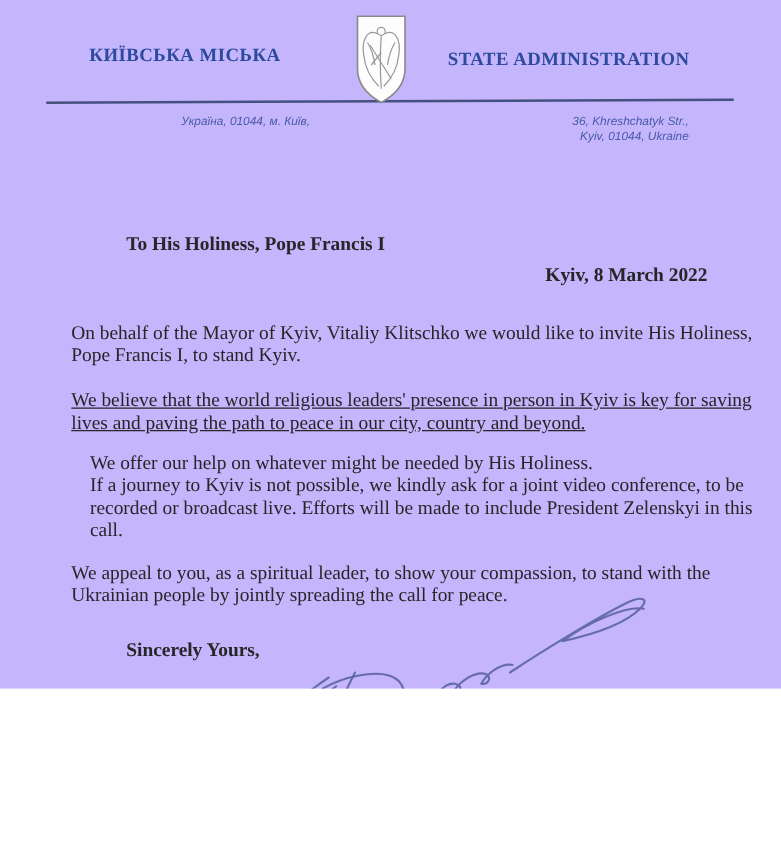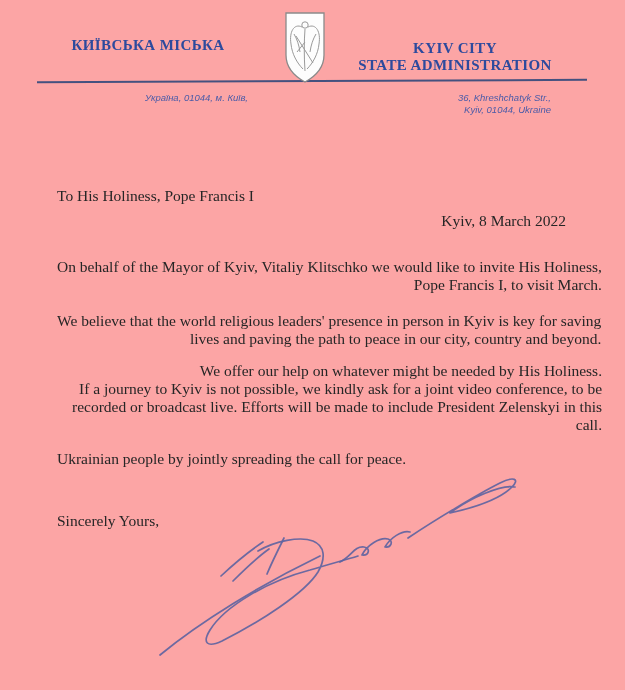--- a/index.html
+++ b/index.html
@@ -5,22 +5,22 @@
   :root{
     --accent:#2d4a9d;
     --ink:#5c63a1;
     --addr:#4a5ba8;
     --body:#262626;
   }
   *{margin:0;padding:0;box-sizing:border-box;}
   html,body{background:#ffffff;}
   .page{
     position:relative;
-    width:625px;height:690px;
-    background:#fca5a5;
+    width:625px;height:551px;
+    background:#c4b5fd;
     overflow:hidden;
     font-family:"Liberation Serif","DejaVu Serif",serif;
     color:var(--body);
   }
   
   .org{
     position:absolute;
     width:230px;
     text-align:center;
     font-weight:bold;
@@ -50,34 +50,34 @@
     text-align:right;
     font-family:"Liberation Sans","DejaVu Sans",sans-serif;
     font-style:italic;
     font-size:9.5px;
     line-height:12px;
     color:var(--addr);
   }
   .addr-ua{left:48px;top:92px;}
   .addr-en{left:351px;top:92px;}
   
-  .bold{font-weight:normal;}
+  .bold{font-weight:bold;margin-left:44px;}
   .tline{
     position:absolute;
     left:57px;
     font-size:15.5px;
     line-height:18px;
     white-space:nowrap;
   }
   .recipient{top:187px;}
   .dateline{left:auto;right:59px;top:212px;}
   .para{position:absolute;left:57px;font-size:15.5px;line-height:18px;}
-  .para .line{white-space:nowrap;text-align:right;}
+  .para .line{white-space:nowrap;}
   .para-1{top:258px;}
-  .para-2{top:312px;}
+  .para-2{top:312px;text-decoration:underline;}
   .para-3{top:362px;margin-left:15px;}
   .para-4{top:450px;}
   .closing{top:512px;}
   .signer{top:565px;}
   
   .signature{
     position:absolute;
     left:140px;top:462px;
     width:395px;height:205px;
     z-index:3;
@@ -111,57 +111,57 @@
         <path class="crest-line" d="M25,16 C33,12 38,21 36,33 C35,43 30,52 24,58"></path>
         <path class="crest-line" d="M22,18 C21,31 21,45 22,60"></path>
         <path class="crest-line" d="M13,25 L30,52"></path>
         <path class="crest-line" d="M22,31 L14,41"></path>
         <path class="crest-line" d="M11,23 C14,28 16,34 17,41"></path>
         <path class="crest-line" d="M33,23 C30,28 28,34 27,41"></path>
       </svg>
     </div>
 
     <div class="org org-en">
-      <div>KYIV CITY</div>
       <div>STATE ADMINISTRATION</div>
     </div>
 
     <div class="rule"></div>
 
     <div class="addr addr-ua">
       <div>Україна, 01044, м. Київ,</div>
     </div>
 
     <div class="addr addr-en">
       <div>36, Khreshchatyk Str.,</div>
       <div>Kyiv, 01044, Ukraine</div>
     </div>
   </div>
 
   <div class="tline bold recipient">To His Holiness, Pope Francis I</div>
   <div class="tline bold dateline">Kyiv, 8 March 2022</div>
 
   <div class="para para-1">
     <div class="line">On behalf of the Mayor of Kyiv, Vitaliy Klitschko we would like to invite His Holiness,</div>
-    <div class="line">Pope Francis I, to visit March.</div>
+    <div class="line">Pope Francis I, to stand Kyiv.</div>
   </div>
 
   <div class="para para-2">
     <div class="line">We believe that the world religious leaders' presence in person in Kyiv is key for saving</div>
     <div class="line">lives and paving the path to peace in our city, country and beyond.</div>
   </div>
 
   <div class="para para-3">
     <div class="line">We offer our help on whatever might be needed by His Holiness.</div>
     <div class="line">If a journey to Kyiv is not possible, we kindly ask for a joint video conference, to be</div>
     <div class="line">recorded or broadcast live. Efforts will be made to include President Zelenskyi in this</div>
     <div class="line">call.</div>
   </div>
 
   <div class="para para-4">
+    <div class="line">We appeal to you, as a spiritual leader, to show your compassion, to stand with the</div>
     <div class="line">Ukrainian people by jointly spreading the call for peace.</div>
   </div>
 
   <div class="tline bold closing">Sincerely Yours,</div>
 
   <svg class="signature" viewBox="0 0 395 205">
 
     <path class="sig-path" d="M81,114 C97,99 111,88 123,80 M93,119 C107,105 119,94 129,87"></path>
 
     <path class="sig-path" d="M144,76 C138,88 132,100 127,112"></path>

